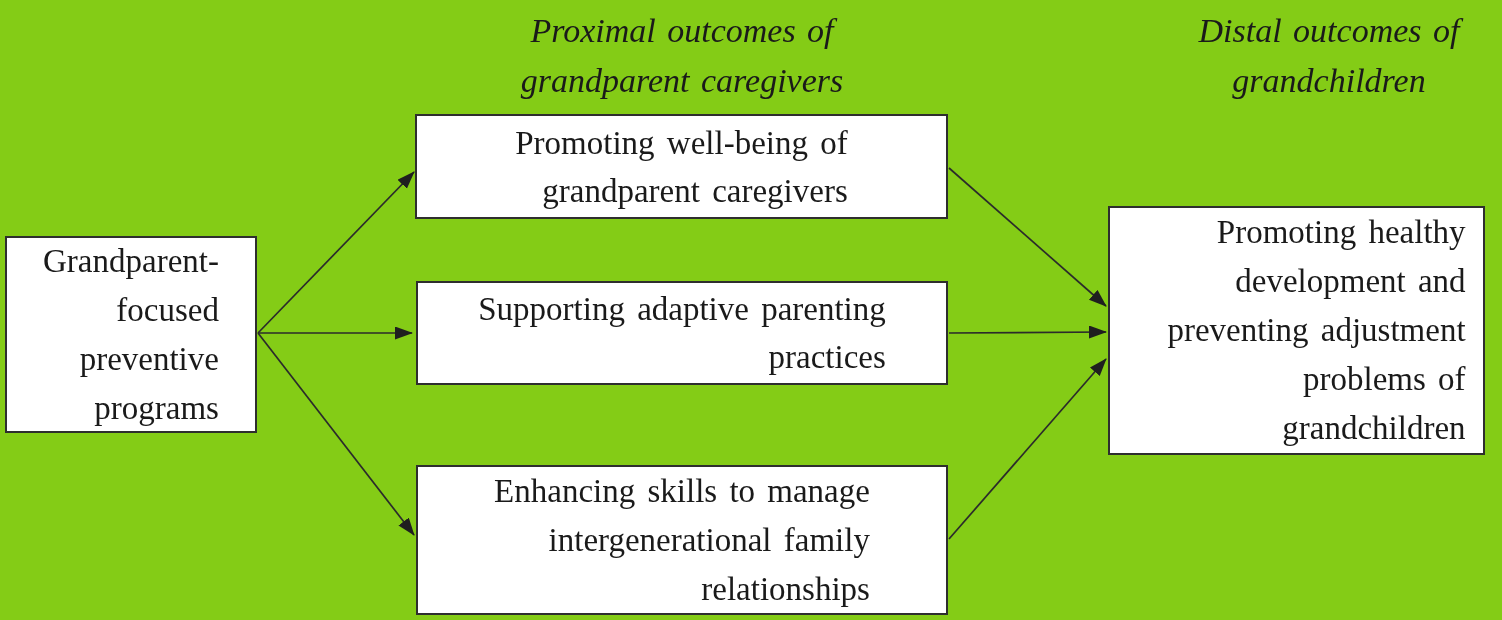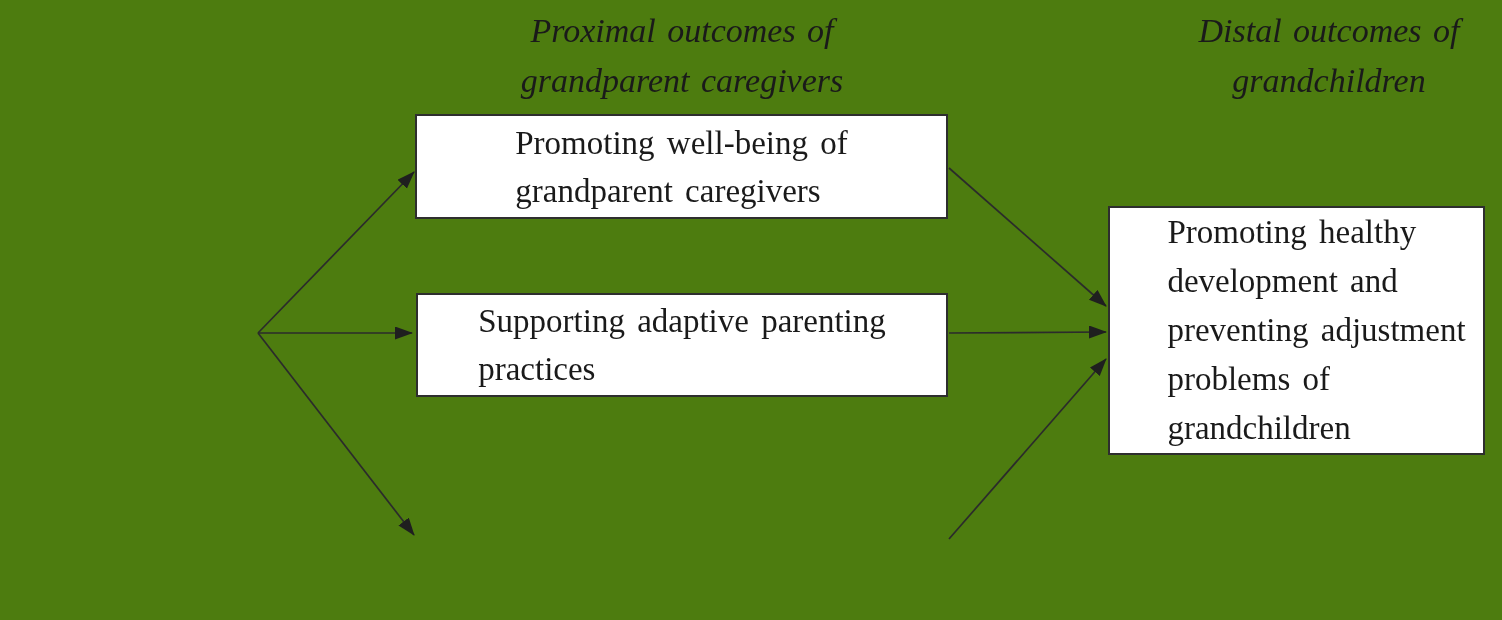--- a/index.html
+++ b/index.html
@@ -5,45 +5,45 @@
   * { margin: 0; padding: 0; box-sizing: border-box; }
   html, body { background: #ffffff; }
   body {
     font-family: "Liberation Serif", "DejaVu Serif", serif;
     color: #1a1a1a;
   }
   .canvas {
     position: relative;
     width: 1502px;
     height: 620px;
-    background: #4d7c0f;
+    background: #84cc16;
     overflow: hidden;
   }
   svg.arrows {
     position: absolute;
     left: 0; top: 0;
     width: 1502px; height: 620px;
     pointer-events: none;
   }
   .node {
     position: absolute;
     background: #ffffff;
     border: 2px solid #2e2e2e;
     display: flex;
     align-items: center;
     justify-content: center;
-    text-align: left;
+    text-align: right;
     font-size: 33px;
     line-height: 49px;
     white-space: pre-line;
     word-spacing: 4px;
   }
   .node-programs   { left: 5px;    top: 236px; width: 252px; height: 197px; }
   .node-wellbeing  { left: 415px;  top: 114px; width: 533px; height: 105px; line-height: 48px; }
-  .node-parenting  { left: 416px;  top: 281px; width: 532px; height: 104px; line-height: 48px; margin-top: 12px; }
+  .node-parenting  { left: 416px;  top: 281px; width: 532px; height: 104px; line-height: 48px; }
   .node-skills     { left: 416px;  top: 465px; width: 532px; height: 150px; }
   .node-grandchildren { left: 1108px; top: 206px; width: 377px; height: 249px; line-height: 49px; padding-left: 40px; }
   .col-header {
     position: absolute;
     top: 6px;
     font-style: italic;
     font-size: 34px;
     line-height: 50px;
     white-space: pre-line;
     word-spacing: 3px;
@@ -69,27 +69,34 @@
     <line x1="949" y1="333" x2="1106" y2="332" stroke="#2b2b2b" stroke-width="1.7" marker-end="url(#arrowhead)"></line>
     <line x1="949" y1="539" x2="1106" y2="359" stroke="#2b2b2b" stroke-width="1.7" marker-end="url(#arrowhead)"></line>
   </svg>
 
   <div class="col-header header-proximal">Proximal outcomes of
 grandparent caregivers</div>
 
   <div class="col-header header-distal">Distal outcomes of
 grandchildren</div>
 
+  <div class="node node-programs">Grandparent-
+focused
+preventive
+programs</div>
 
   <div class="node node-wellbeing">Promoting well-being of
 grandparent caregivers</div>
 
   <div class="node node-parenting">Supporting adaptive parenting
 practices</div>
 
+  <div class="node node-skills">Enhancing skills to manage
+intergenerational family
+relationships</div>
 
   <div class="node node-grandchildren">Promoting healthy
 development and
 preventing adjustment
 problems of
 grandchildren</div>
 
 </div>
 
 </body></html>

